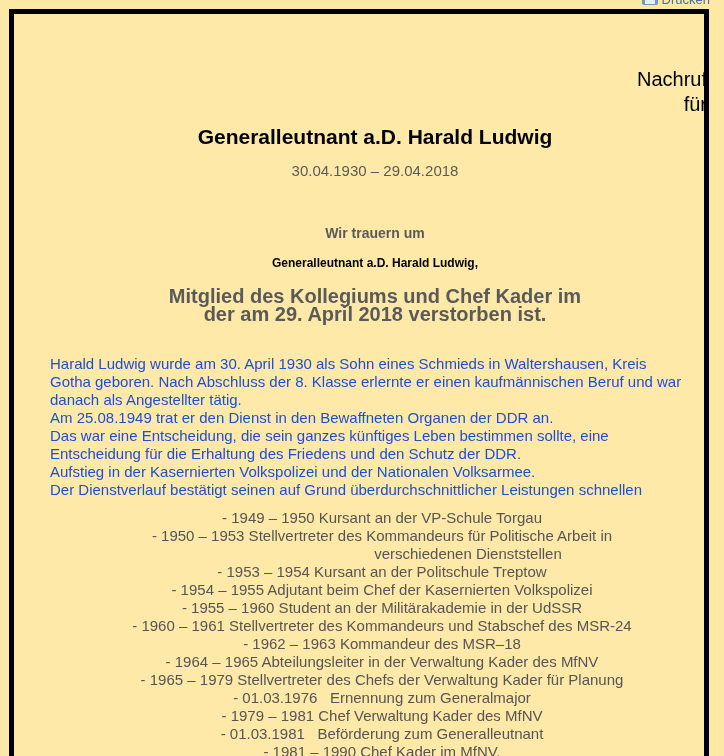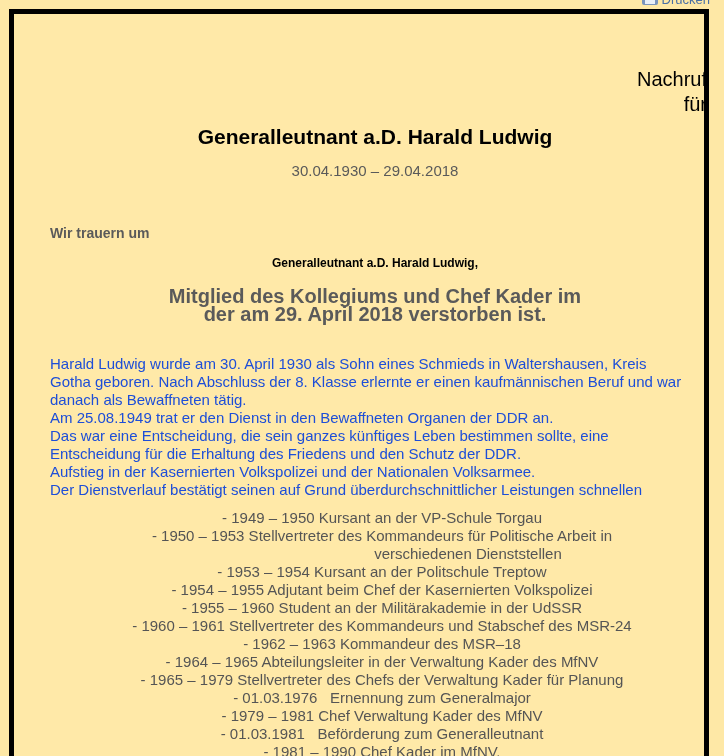--- a/index.html
+++ b/index.html
@@ -89,20 +89,21 @@
       width: 650px;
       text-align: center;
       font-size: 15px;
       color: #5a5a5a;
     }
     .mourn {
       position: absolute;
       top: 211px;
       left: 0;
       width: 650px;
+      text-align: center;
       font-size: 14px;
       font-weight: bold;
       color: #5a5a5a;
     }
     .mourn-name {
       position: absolute;
       top: 242px;
       left: 0;
       width: 650px;
       text-align: center;
@@ -164,21 +165,21 @@
     <div class="mourn">Wir trauern um</div>
     <div class="mourn-name">Generalleutnant a.D. Harald Ludwig,</div>
     <div class="role">
       <div>Mitglied des Kollegiums und Chef Kader im</div>
       <div>der am 29. April 2018 verstorben ist.</div>
     </div>
 
     <div class="bio">
       <p>Harald Ludwig wurde am 30. April 1930 als Sohn eines Schmieds in Waltershausen, Kreis</p>
       <p>Gotha geboren. Nach Abschluss der 8. Klasse erlernte er einen kaufmännischen Beruf und war</p>
-      <p>danach als Bewaffneten tätig.</p>
+      <p>danach als Angestellter tätig.</p>
       <p>Am 25.08.1949 trat er den Dienst in den Bewaffneten Organen der DDR an.</p>
       <p>Das war eine Entscheidung, die sein ganzes künftiges Leben bestimmen sollte, eine</p>
       <p>Entscheidung für die Erhaltung des Friedens und den Schutz der DDR.</p>
       <p>Aufstieg in der Kasernierten Volkspolizei und der Nationalen Volksarmee.</p>
       <p>Der Dienstverlauf bestätigt seinen auf Grund überdurchschnittlicher Leistungen schnellen</p>
     </div>
 
     <ul class="career">
       <li>- 1949 – 1950 Kursant an der VP-Schule Torgau</li>
       <li>- 1950 – 1953 Stellvertreter des Kommandeurs für Politische Arbeit in</li>

